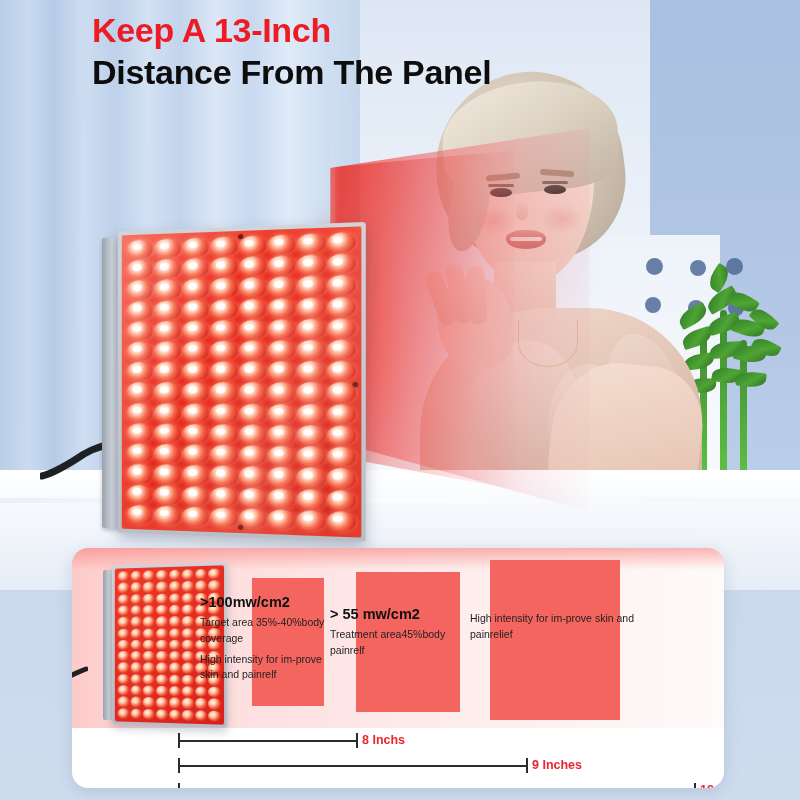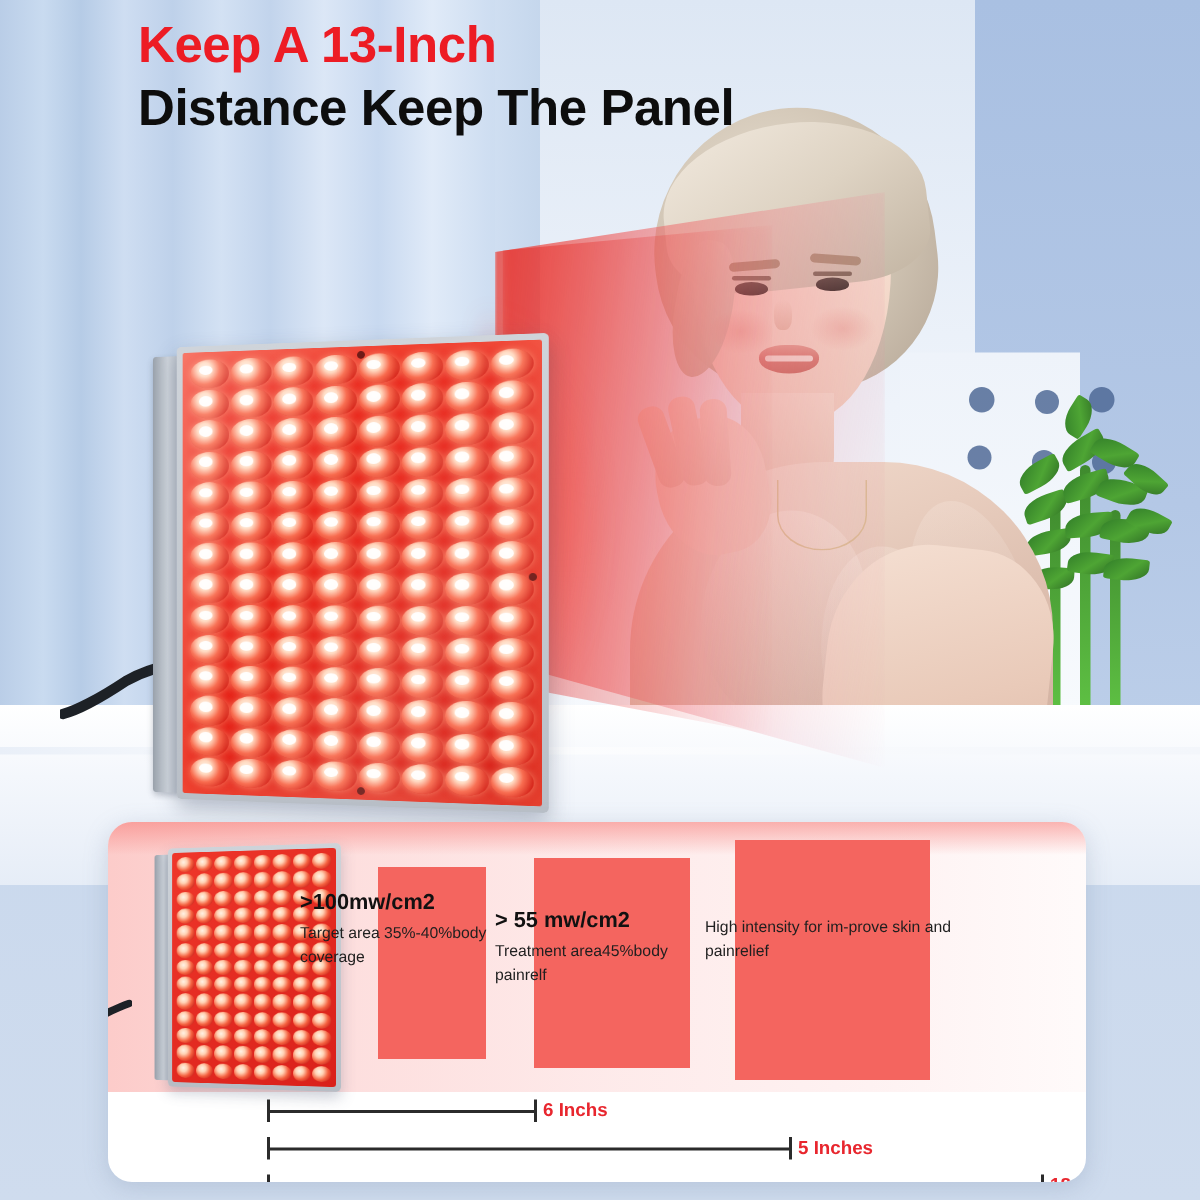--- a/index.html
+++ b/index.html
@@ -409,21 +409,21 @@
         <div class="panel-screw" style="left:50%;top:3px;"></div>
         <div class="panel-screw" style="left:50%;bottom:3px;"></div>
         <div class="panel-screw" style="right:3px;top:50%;"></div>
         <div class="panel-glass"></div>
       </div>
     </div>
   </div>
 
   <div class="headline">
     <div class="h-line1">Keep A 13-Inch</div>
-    <div class="h-line2">Distance Keep The Panel</div>
+    <div class="h-line2">Distance From The Panel</div>
   </div>
 
   <div class="card">
     <div class="card-wash"></div>
     <div class="card-wash-top"></div>
 
     <div class="swatch sw1" style="background: rgb(244, 101, 95);"></div>
     <div class="swatch sw2" style="background: rgb(244, 101, 95);"></div>
     <div class="swatch sw3" style="background: rgb(244, 101, 95);"></div>
 
@@ -542,41 +542,42 @@
               <div class="mini-led"></div>
               <div class="mini-led"></div>
             </div>
         </div>
       </div>
     </div>
 
     <div class="block blk1">
       <div class="b-title">&gt;100mw/cm2</div>
       <div class="b-line">Target area 35%-40%body coverage</div>
+      <div class="b-line">High intensity for im-prove skin and painrelf</div>
     </div>
     <div class="block blk2">
       <div class="b-title">&gt; 55 mw/cm2</div>
       <div class="b-line">Treatment area45%body painrelf</div>
     </div>
     <div class="block blk3">
       <div class="b-line">High intensity for im-prove skin and painrelief</div>
     </div>
 
     <div class="meas" style="top:184px;">
       <div class="m-row" style="top:0;">
         <div class="m-tick-l"></div>
         <div class="m-line" id="ml0" style="width: 178px;"></div>
         <div class="m-tick-r" id="mt0" style="left: 178px;"></div>
-        <div class="m-label" id="mlab0" style="left: 184px; color: rgb(232, 38, 46);">6 Inchs</div>
+        <div class="m-label" id="mlab0" style="left: 184px; color: rgb(232, 38, 46);">8 Inchs</div>
       </div>
       <div class="m-row" style="top:25px;">
         <div class="m-tick-l"></div>
         <div class="m-line" id="ml1" style="width: 348px;"></div>
         <div class="m-tick-r" id="mt1" style="left: 348px;"></div>
-        <div class="m-label" id="mlab1" style="left: 354px; color: rgb(232, 38, 46);">5 Inches</div>
+        <div class="m-label" id="mlab1" style="left: 354px; color: rgb(232, 38, 46);">9 Inches</div>
       </div>
       <div class="m-row" style="top:50px;">
         <div class="m-tick-l"></div>
 
         <div class="m-tick-r" id="mt2" style="left: 516px;"></div>
         <div class="m-label" id="mlab2" style="left: 522px; color: rgb(232, 38, 46);">18 Inches</div>
       </div>
     </div>
   </div>
 

